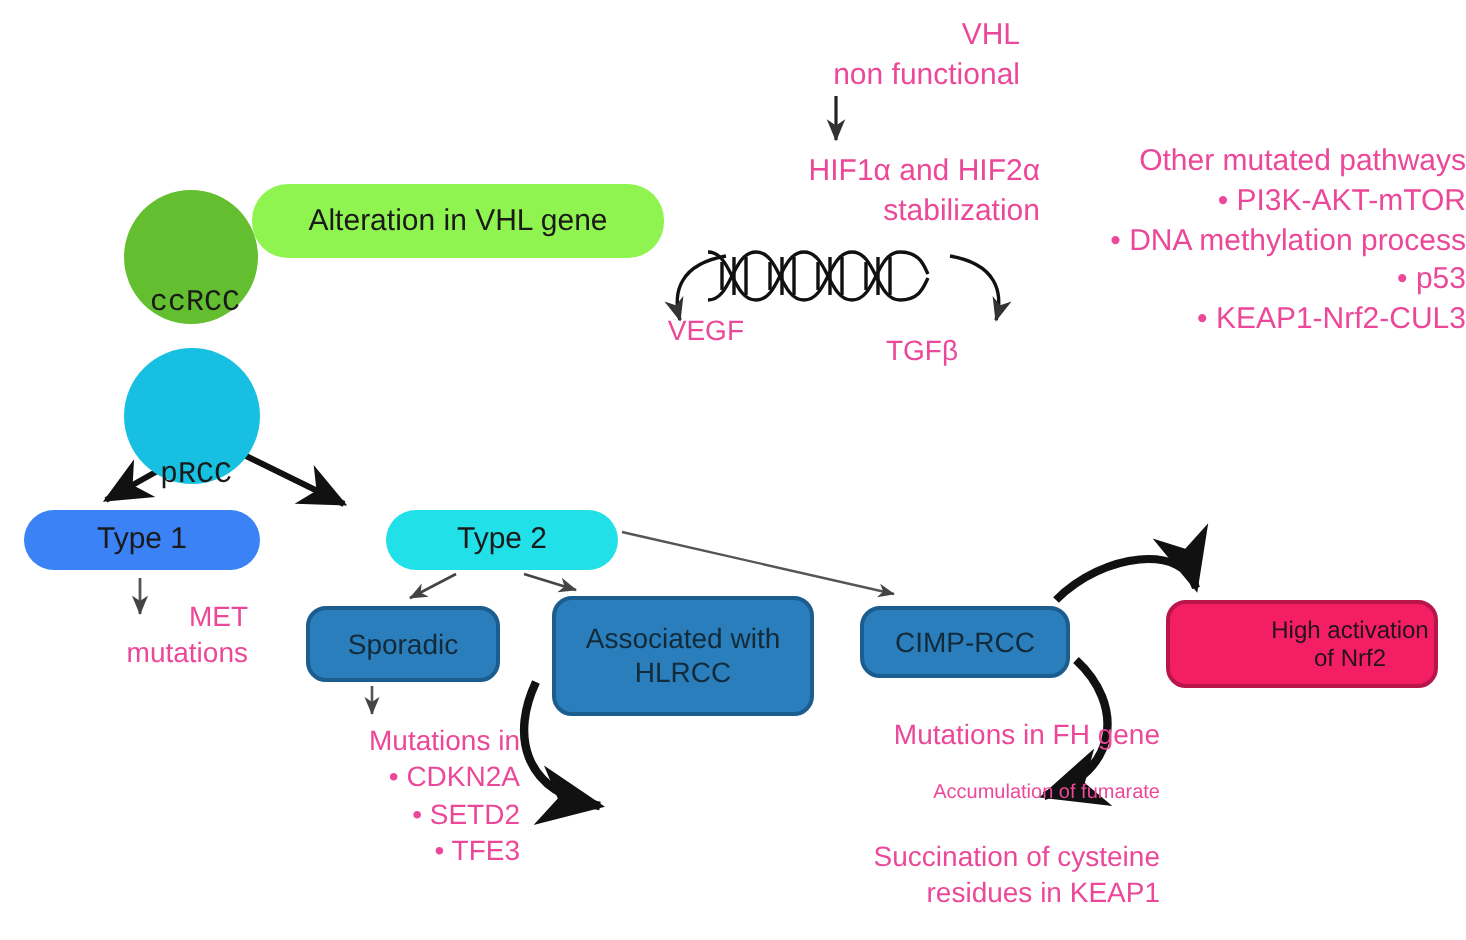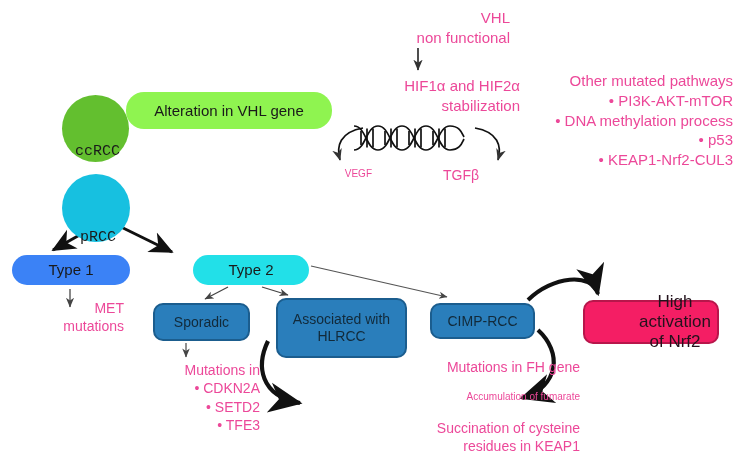--- a/index.html
+++ b/index.html
@@ -56,35 +56,35 @@
   }
   .box-blue {
     background: #2a7ebb; color: #122a3a; font-size: 14px;
     border: 2px solid #1b5d8e; border-radius: 10px;
   }
   .box-sporadic  { left: 153px; top: 303px; width: 97px;  height: 38px; }
   .box-hlrcc     { left: 276px; top: 298px; width: 131px; height: 60px; }
   .box-cimp      { left: 430px; top: 303px; width: 105px; height: 36px; }
   .box-nrf2 {
     left: 583px; top: 300px; width: 136px; height: 44px;
-    background: #f41e64; color: #23121c; font-size: 17px;
+    background: #f41e64; color: #23121c; font-size: 12px;
     border: 2px solid #b8164b; border-radius: 10px; padding-left: 48px;
   }
 
   
   .txt {
     font-family: "Liberation Sans", sans-serif;
     color: #ec4899;
     line-height: 1.32;
     white-space: pre-line;
     text-align: right;
   }
   .t-vhl-nf      { left: 330px; top: 8px;   width: 180px; font-size: 15px; }
   .t-hif         { left: 320px; top: 76px;  width: 200px; font-size: 15px; }
-  .t-vegf        { left: 312px; top: 167px; width: 60px;  font-size: 10px; }
+  .t-vegf        { left: 312px; top: 156px; width: 60px;  font-size: 14px; }
   .t-tgfb        { left: 419px; top: 166px; width: 60px;  font-size: 14px; }
   .t-other       { left: 508px; top: 71px;  width: 225px; font-size: 15px; }
   .t-met         { left: 20px;  top: 299px; width: 104px; font-size: 14px; }
   .t-mutlist     { left: 140px; top: 361px; width: 120px; font-size: 14px; }
   .t-fh          { left: 340px; top: 358px; width: 240px; font-size: 14px; }
   .t-accum       { left: 330px; top: 390px; width: 250px; font-size: 10px; }
   .t-succ        { left: 330px; top: 419px; width: 250px; font-size: 14px; }
 
   svg.overlay { position: absolute; left: 0; top: 0; width: 733px; height: 470px; pointer-events: none; }
 </style>

